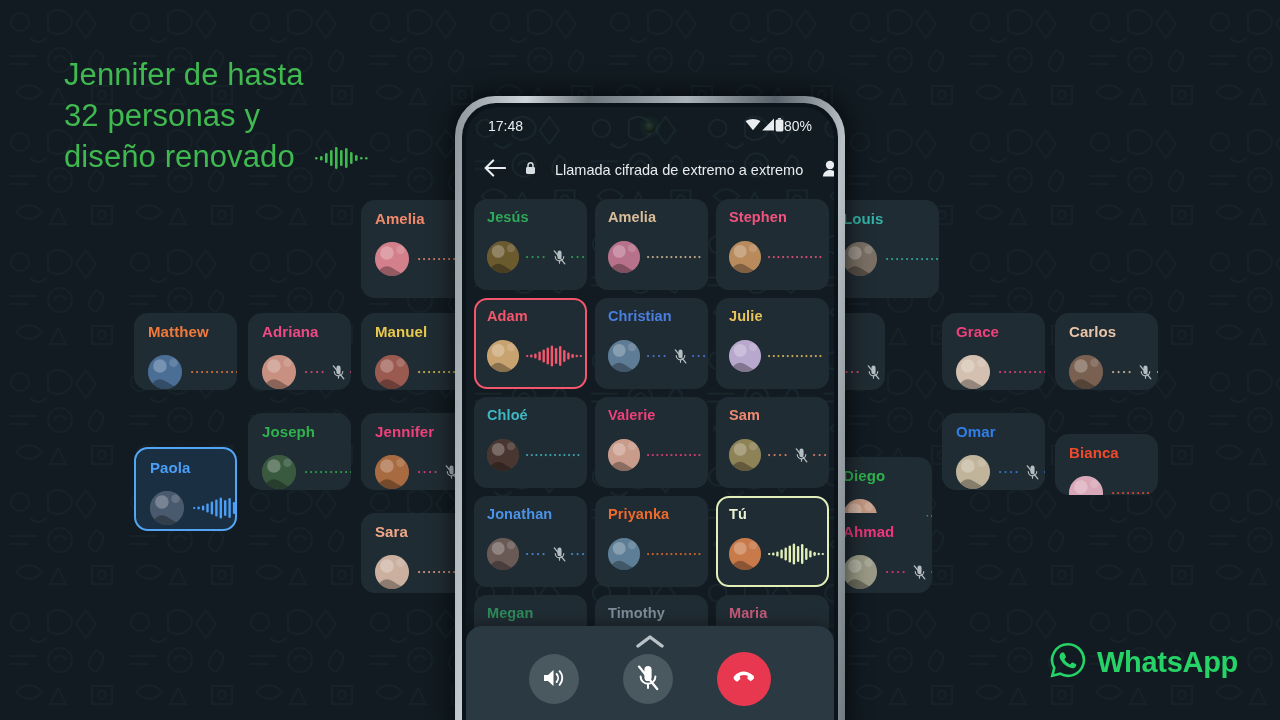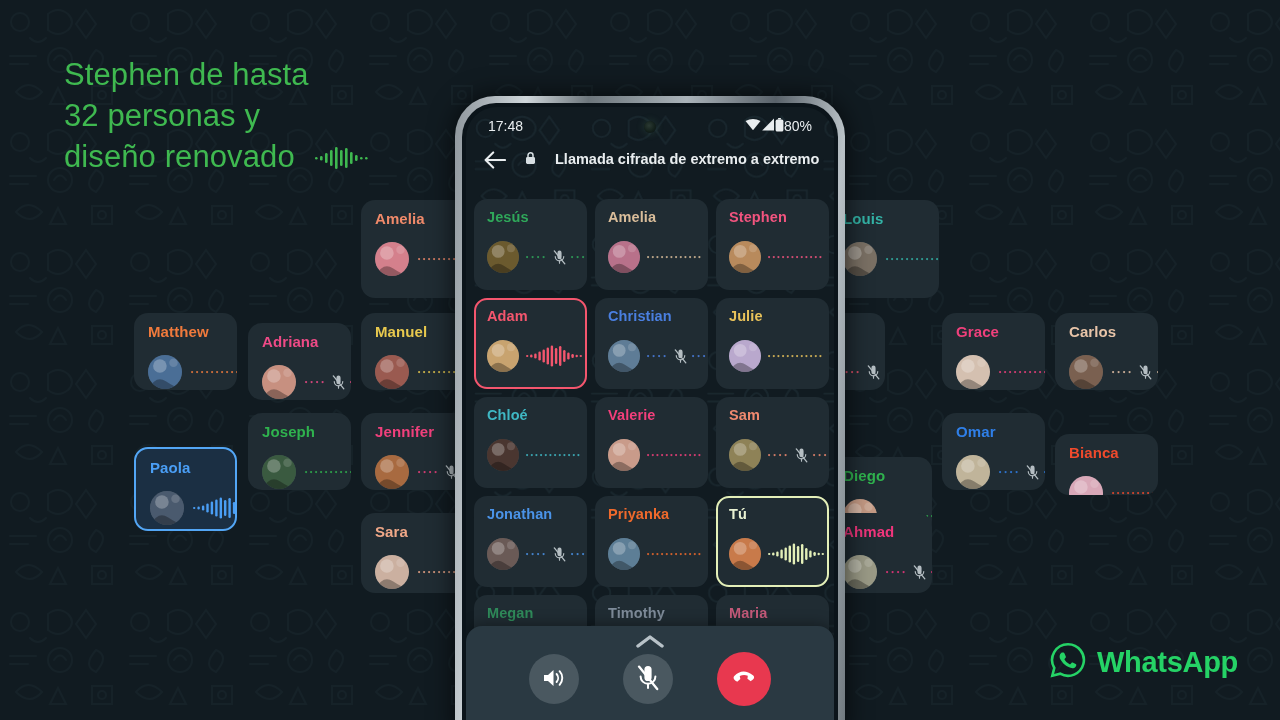--- a/index.html
+++ b/index.html
@@ -129,25 +129,24 @@
     width: 12px; height: 12px;
     border-radius: 50%;
     background: radial-gradient(circle at 42% 38%, #2b3a33 0%, #13201b 58%, #0a1114 100%);
     box-shadow: 0 0 6px 2px rgba(90,140,110,.15);
   }
 
   
   #callheader {
     position: absolute; left: 0; top: 44px;
     width: 100%; height: 38px;
-    display: flex; align-items: flex-start;
+    display: flex; align-items: center;
     padding: 0 18px;
     gap: 19px;
     color: #e9edef;
-    font-weight: bold;
   }
   #callheader .enc-text {
     font-size: 14.5px;
     color: #e9edef;
     white-space: nowrap;
   }
   #callheader .lock { flex: none; }
   #callheader .back { flex: none; cursor: pointer; }
   #callheader .addppl { margin-left: auto; flex: none; cursor: pointer; }
 
@@ -236,21 +235,21 @@
           <path d="M92 86 h20 v18 h-20 z"></path>
           <circle cx="102" cy="95" r="4"></circle>
           <path d="M30 38 q8 8 16 0"></path>
         </g>
       </pattern>
     </defs>
     <rect width="1280" height="720" fill="url(#doodle)"></rect>
   </svg>
 
   <div id="headline" style="color: rgb(63, 185, 80);">
-    <span class="hl-row">Stephen de hasta</span>
+    <span class="hl-row">Jennifer de hasta</span>
     <span class="hl-row">32 personas y</span>
     <span class="hl-row">
       <span>diseño renovado</span>
       <span class="wave-inline">
         <svg width="56" height="24" viewBox="0 0 56 24">
           <g fill="#3fb950">
             <rect x="0" y="11" width="2.6" height="2.6" rx="1.3"></rect>
             <rect x="5" y="10" width="2.6" height="4.5" rx="1.3"></rect>
             <rect x="10" y="7" width="2.6" height="10" rx="1.3"></rect>
             <rect x="15" y="4" width="2.6" height="16" rx="1.3"></rect>
@@ -348,21 +347,21 @@
               <rect x="30.0" y="2" width="2.2" height="2.2" rx="1.1" fill="#f07a3c" opacity=".85"></rect>
               <rect x="35.0" y="2" width="2.2" height="2.2" rx="1.1" fill="#f07a3c" opacity=".85"></rect>
               <rect x="40.0" y="2" width="2.2" height="2.2" rx="1.1" fill="#f07a3c" opacity=".85"></rect>
               <rect x="45.0" y="2" width="2.2" height="2.2" rx="1.1" fill="#f07a3c" opacity=".85"></rect>
               <rect x="50.0" y="2" width="2.2" height="2.2" rx="1.1" fill="#f07a3c" opacity=".85"></rect>
               <rect x="55.0" y="2" width="2.2" height="2.2" rx="1.1" fill="#f07a3c" opacity=".85"></rect>
             </svg>
           </span>
         </div>
       </div>
-      <div class="bg-tile" style="left: 248px; top: 323px; width: 103px; height: 77px;">
+      <div class="bg-tile" style="left: 248px; top: 313px; width: 103px; height: 77px;">
         <div class="tile-name" style="color:#ee4a86">Adriana</div>
         <div class="tile-body">
           <div class="avatar">
             <svg viewBox="0 0 40 40">
               <rect width="40" height="40" fill="#c79080"></rect>
               <circle cx="14" cy="13" r="8" fill="rgba(255,255,255,.26)"></circle>
               <path d="M0 40 q10 -17 21 -9 q12 8 19 9 z" fill="rgba(0,0,0,.3)"></path>
               <circle cx="30" cy="9" r="5" fill="rgba(255,255,255,.15)"></circle>
             </svg>
           </div>

